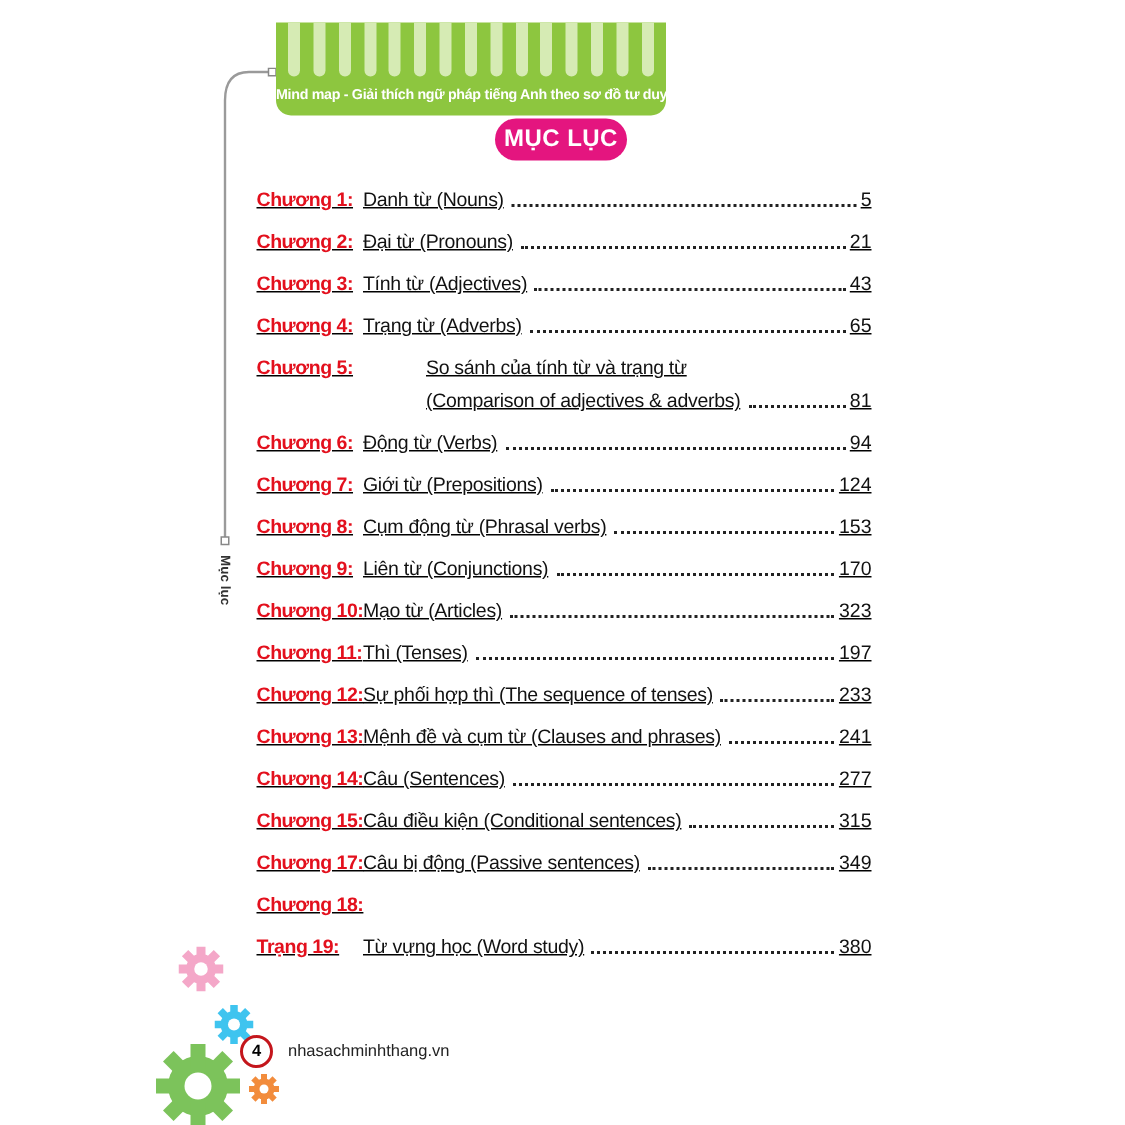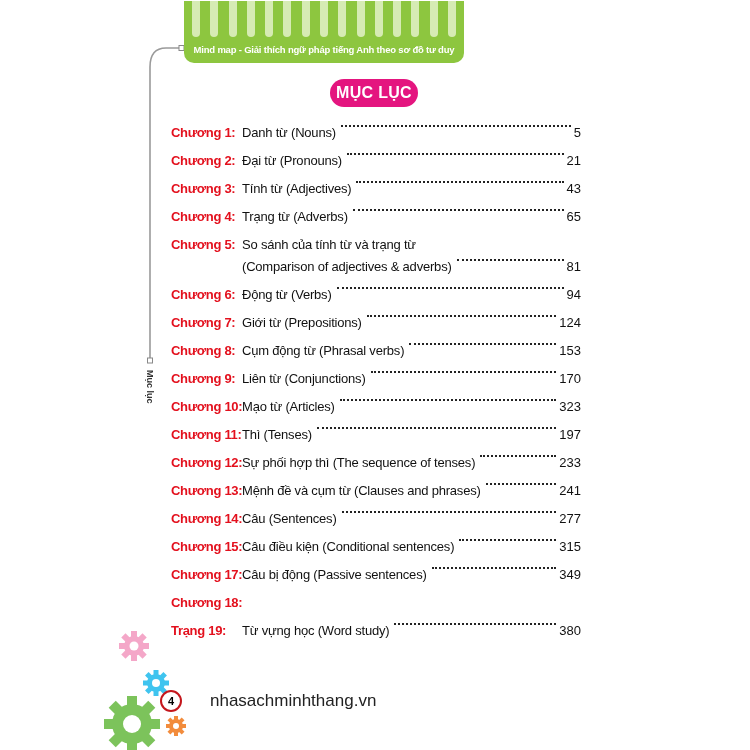--- a/index.html
+++ b/index.html
@@ -1,36 +1,36 @@
 <!DOCTYPE html>
 <html><head>
 <meta charset="utf-8">
 <style>
   html,body{margin:0;padding:0;background:#fff;}
   body{width:750px;height:750px;position:relative;overflow:hidden;font-family:"Liberation Sans",sans-serif;}
-  .header-band{position:absolute;left:184px;top:1px;width:280px;height:62px;background:#8dc63f;border-radius:0 0 10px 10px;}
+  .header-band{position:absolute;left:184px;top:15px;width:260px;height:62px;background:#8dc63f;border-radius:0 0 10px 10px;}
   .stripes{position:absolute;left:8px;top:0;right:8px;height:38px;display:flex;justify-content:space-between;}
   .stripe{width:8px;height:36px;background:#d6ebb4;border-radius:0 0 4px 4px;}
   .header-title{position:absolute;left:0;right:0;top:43px;text-align:center;color:#fff;font-size:9.5px;font-weight:bold;letter-spacing:-0.2px;white-space:nowrap;}
   .connector{position:absolute;left:146px;top:45px;width:38px;height:320px;}
   .side-label{position:absolute;left:141px;top:370px;width:14px;height:34px;writing-mode:vertical-rl;font-size:9px;font-weight:bold;color:#333;text-align:center;}
   .toc-badge{position:absolute;left:330px;top:79px;width:88px;height:28px;background:#e4157f;border-radius:14px;color:#fff;font-weight:bold;font-size:16px;text-align:center;line-height:28px;letter-spacing:0.3px;}
-  .toc{position:absolute;left:171px;top:124px;width:410px;}
+  .toc{position:absolute;left:171px;top:124px;width:410px;text-decoration:underline;}
   .row{position:relative;height:28px;display:flex;align-items:flex-start;font-size:13px;line-height:18px;}
-  .row.tall{height:50px;}
+  .row.tall{height:50px;gap:42px;}
   .chap{color:#e3101d;font-weight:bold;width:71px;flex:0 0 auto;white-space:nowrap;letter-spacing:-0.3px;}
   .body{flex:1;display:flex;flex-direction:column;color:#111;}
-  .line{display:flex;align-items:flex-start;white-space:nowrap;}
+  .line{display:flex;align-items:flex-end;white-space:nowrap;}
   .line + .line{margin-top:4px;}
   .title{white-space:nowrap;letter-spacing:-0.2px;}
   .dots{flex:1;border-bottom:2px dotted #222;margin:0 3px 4px 5px;height:1px;}
   .page{white-space:nowrap;}
   .footer{position:absolute;left:160px;top:690px;display:flex;align-items:center;}
   .page-num{width:18px;height:18px;border:2px solid #c4161c;border-radius:50%;background:#fff;font-size:11px;font-weight:bold;text-align:center;line-height:18px;color:#000;}
-  .site{margin-left:28px;font-size:17px;color:#222;}
+  .site{margin-left:10px;font-size:11px;color:#222;}
   .gear{position:absolute;}
 </style>
 </head>
 <body>
 
 <div class="header-band">
   <div class="stripes">
     <div class="stripe"></div>
       <div class="stripe"></div>
       <div class="stripe"></div>

